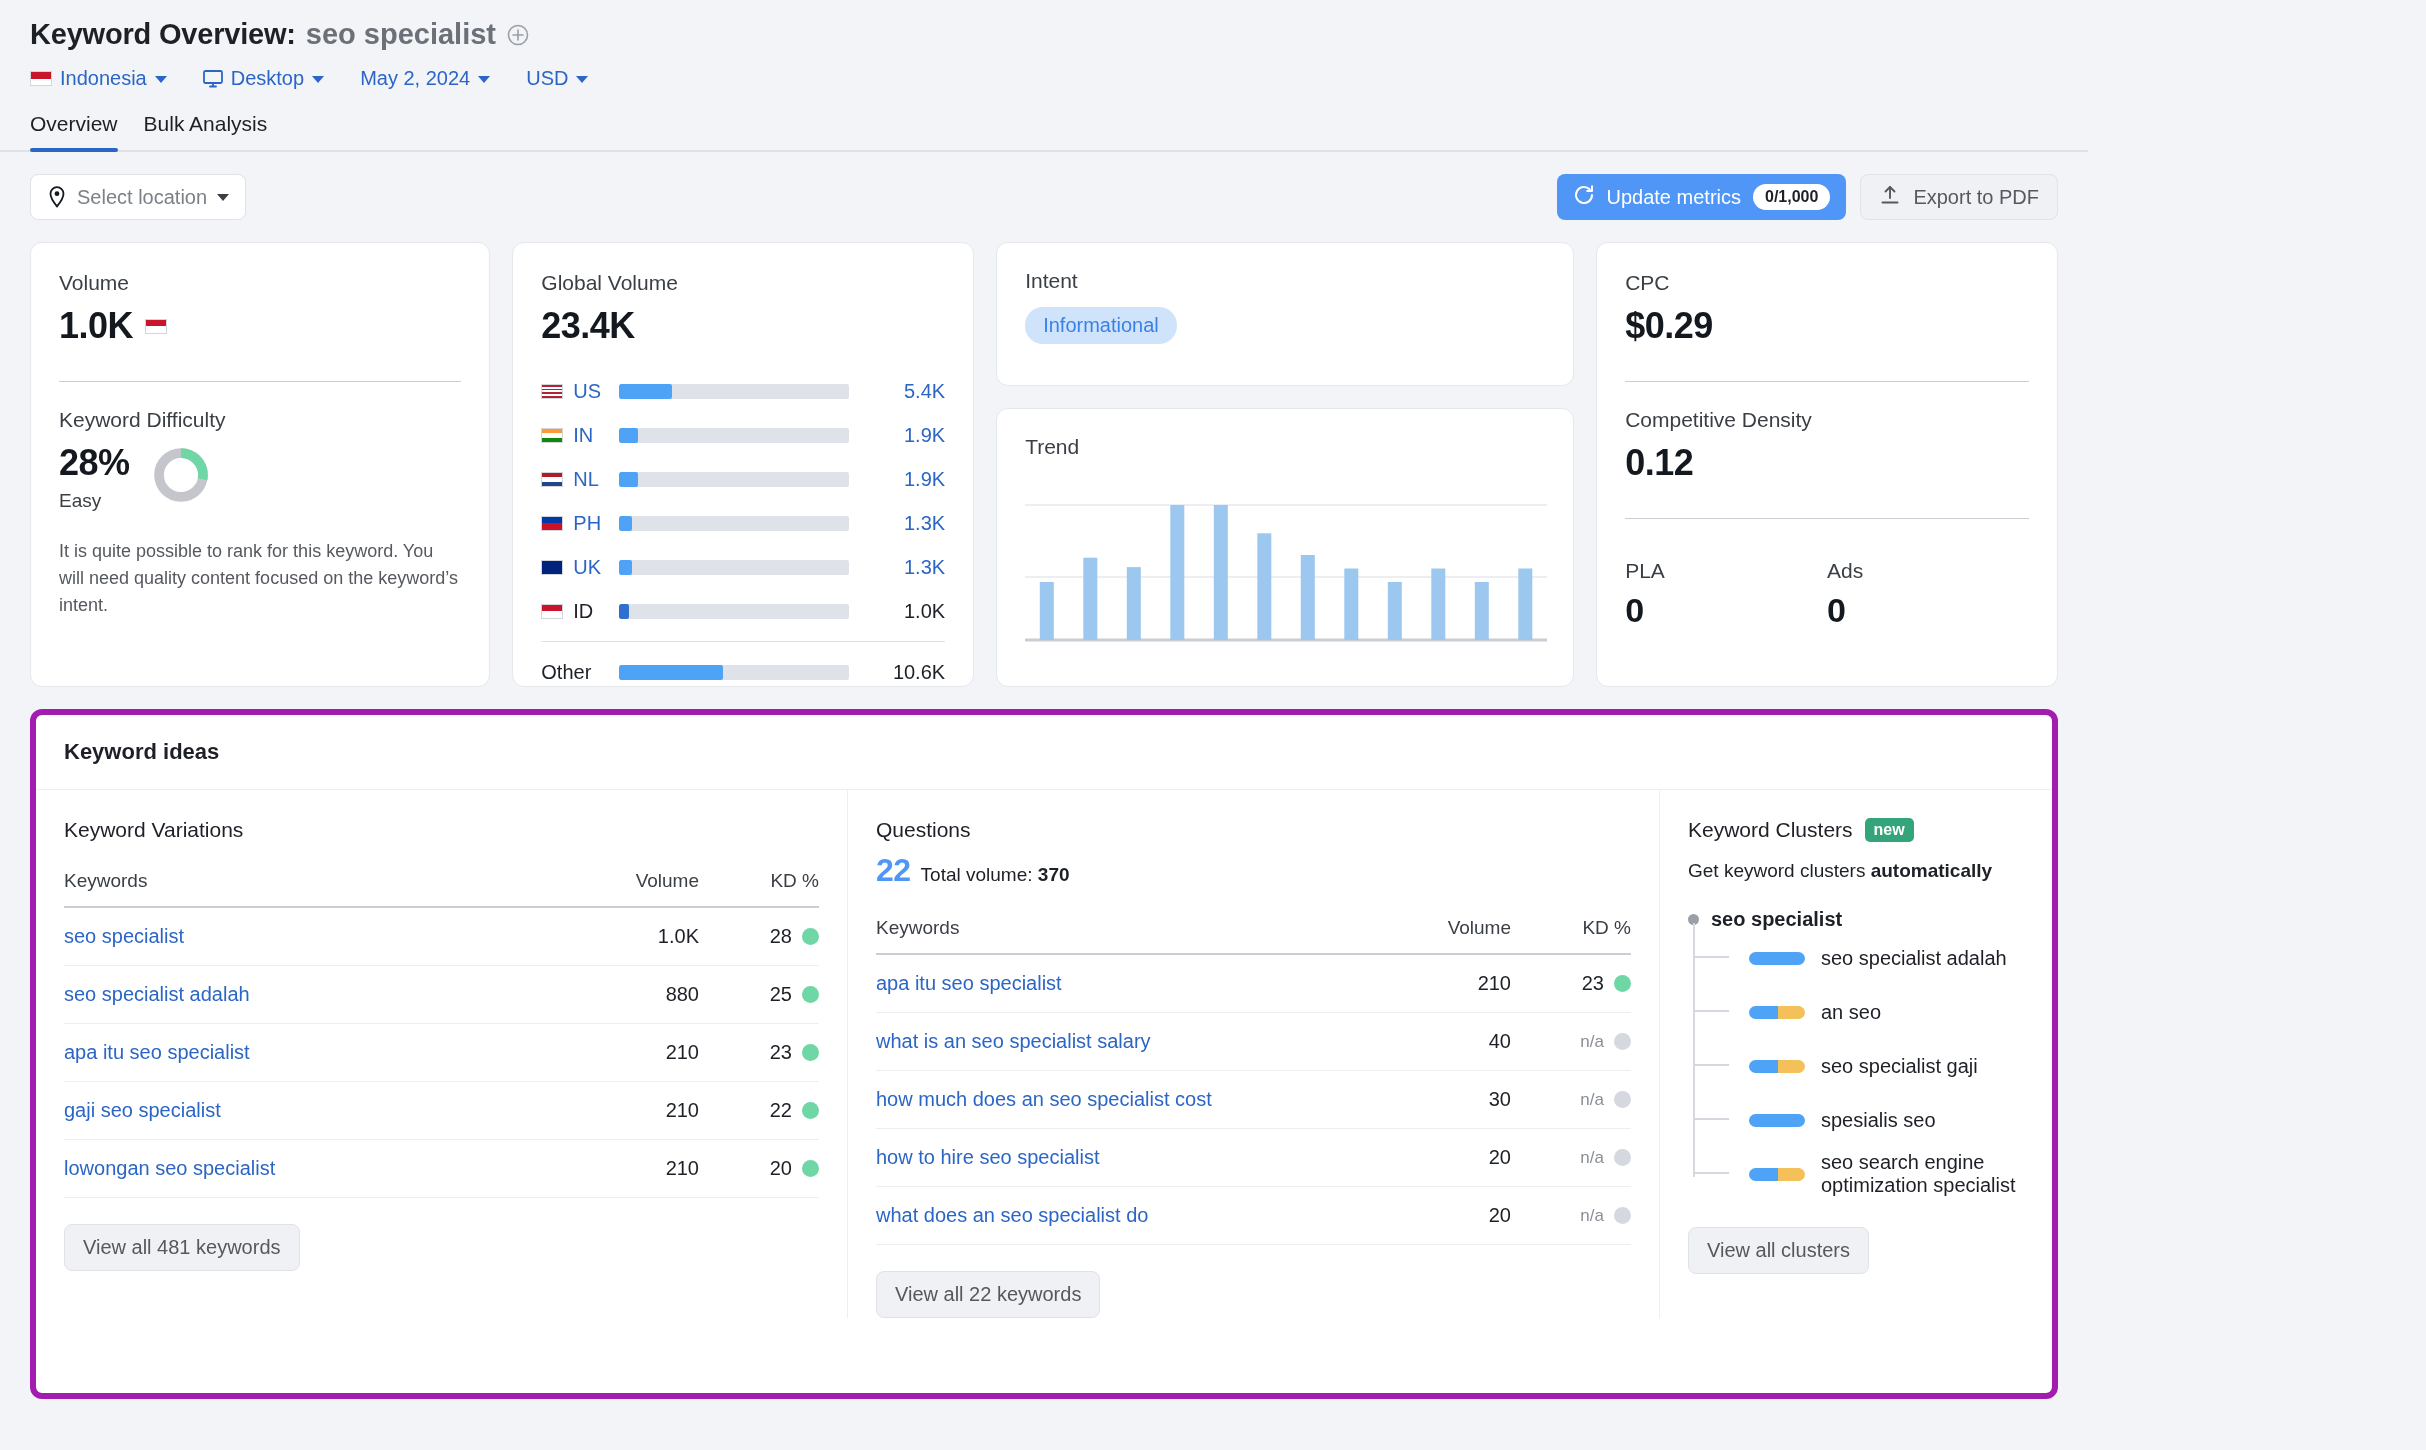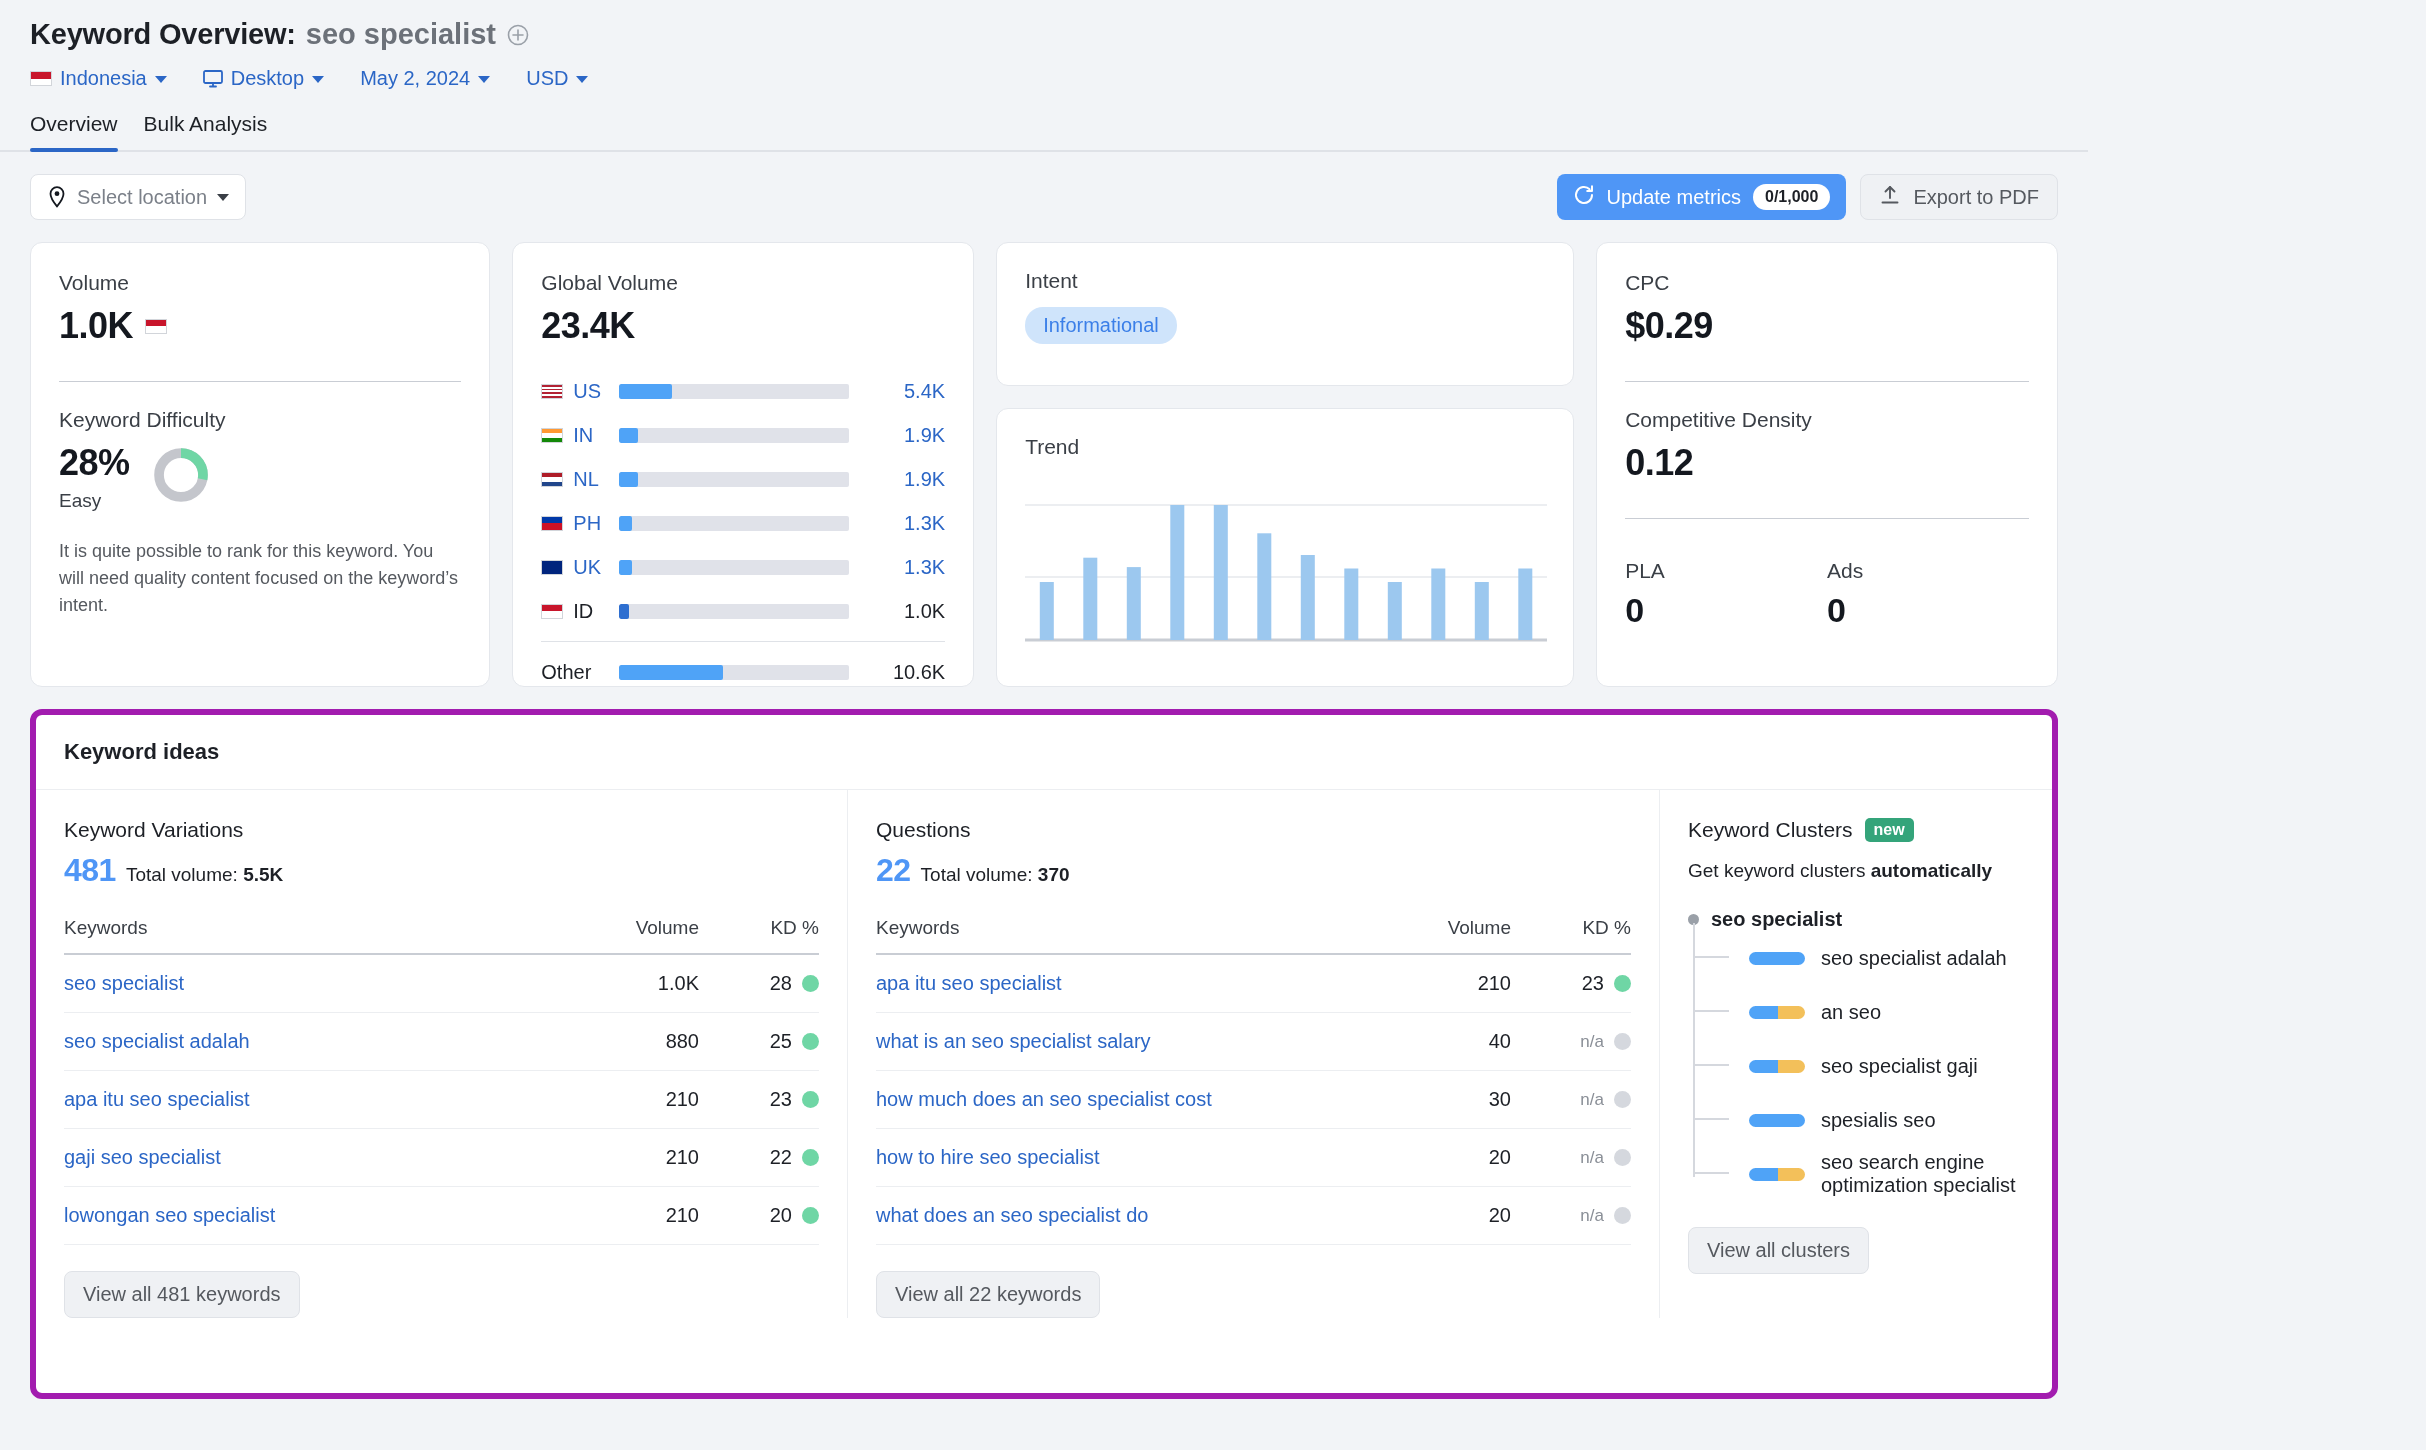--- a/index.html
+++ b/index.html
@@ -409,27 +409,20 @@
       </div>
     </div>
   </div>
 
   <div class="ideas">
     <div class="ideas-head">Keyword ideas</div>
     <div class="ideas-body">
 
       <div class="col col-1">
         <div class="col-title">Keyword Variations</div>
-        <div class="count-row">
-          <span class="count-num">481</span>
-          <span class="count-txt">
-            <span>Total volume:</span>
-            <b>5.5K</b>
-          </span>
-        </div>
         <table class="kt">
           <thead>
               <tr>
             <th class="kw">Keywords</th>
             <th class="volcol">Volume</th>
             <th class="kdcol">KD %</th>
           </tr>
             </thead>
           <tbody>
             <tr>

